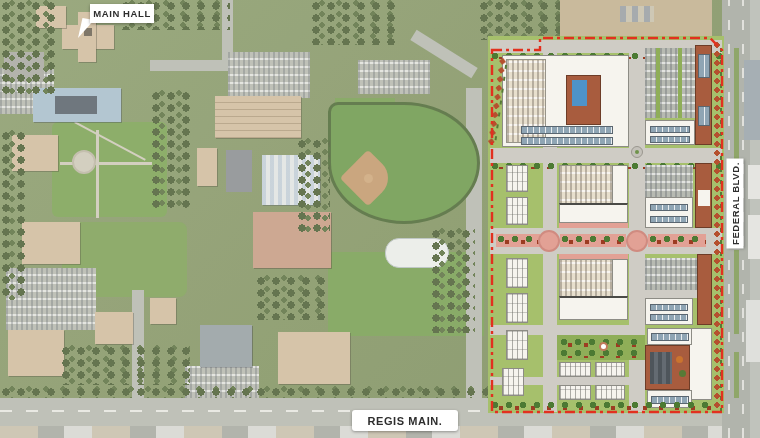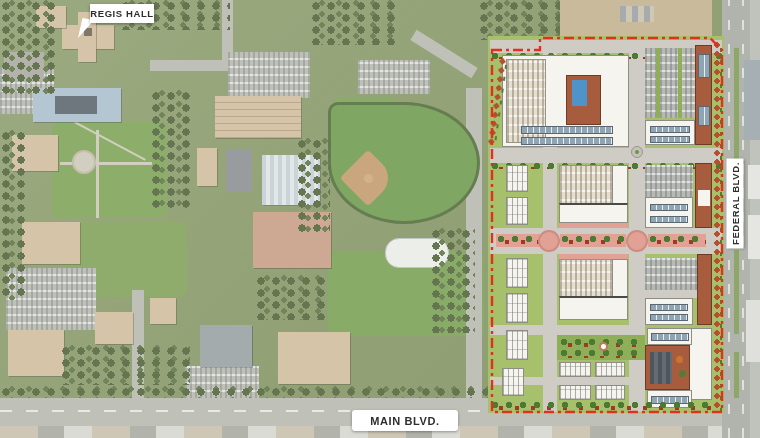--- a/index.html
+++ b/index.html
@@ -247,24 +247,24 @@
     <div class="abs ptree" style="left:2px;top:364px;width:222px;height:12px;"></div>
     <div class="abs shrub" style="left:4px;top:20px;width:10px;height:90px;transform:rotate(8deg);"></div>
   </div>
 
   <svg class="abs" width="760" height="438" style="left:0;top:0;pointer-events:none;">
     <path class="boundary" d="M492,50 H540 V38 H710 L722,50 V412 H492 Z"></path>
   </svg>
 
   <div class="abs" style="left:78px;top:18px;width:16px;height:20px;background:#fff;clip-path:polygon(0 100%,28% 0,100% 10%);"></div>
   <div class="abs maplabel" style="left:90px;top:4px;width:64px;height:19px;font-size:9.5px;">
-    <span>REGIS HALL</span>
+    <span>MAIN HALL</span>
   </div>
 
   <div class="abs maplabel" style="left:690px;top:195px;width:90px;height:17px;font-size:9.5px;transform:rotate(-90deg);">
     <span>FEDERAL BLVD.</span>
   </div>
 
   <div class="abs maplabel" style="left:352px;top:410px;width:106px;height:21px;font-size:11px;border-radius:3px;">
-    <span>MAIN BLVD.</span>
+    <span>REGIS MAIN.</span>
   </div>
 
 </div>
 
 </body></html>

